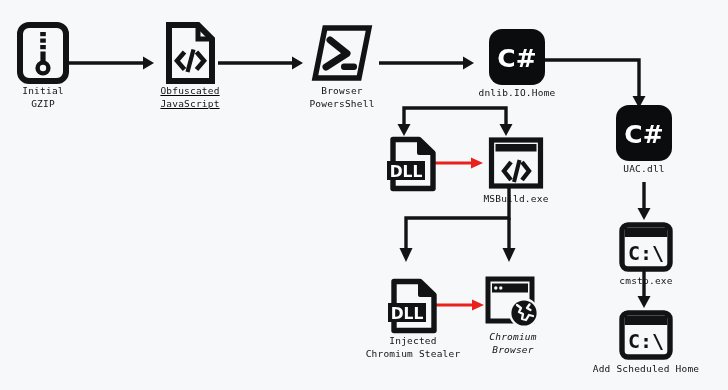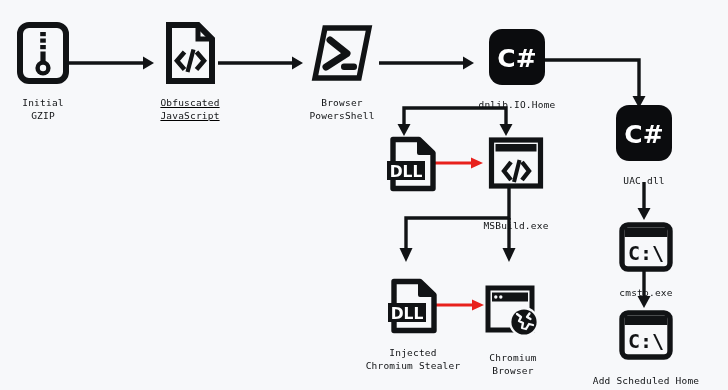--- a/index.html
+++ b/index.html
@@ -20,21 +20,21 @@
     display: flex;
     flex-direction: column;
     align-items: center;
   }
   .icon-wrap {
     display: flex;
     align-items: center;
     justify-content: center;
   }
   .label {
-    margin-top: 13px;
+    margin-top: 1px;
     font-size: 9.5px;
     line-height: 12.5px;
     color: #111315;
     text-align: center;
     white-space: pre;
     letter-spacing: 0.2px;
   }
   .edge {
     position: absolute;
     overflow: visible;
@@ -175,21 +175,21 @@
     <div class="icon-wrap">
       <svg width="56" height="56" viewBox="0 0 56 56">
         <path d="M9 3.5 H35 L49 17 V52.5 H9 Z" fill="none" stroke="#111315" stroke-width="5.4" stroke-linejoin="round"></path>
         <path d="M35 3.5 V17 H49" fill="#111315" stroke="#111315" stroke-width="4" stroke-linejoin="round"></path>
         <rect x="3" y="25" width="38" height="19" fill="#111315"></rect>
         <text x="22" y="40.5" font-family="DejaVu Sans, Liberation Sans, sans-serif" font-size="15.5" font-weight="bold" fill="#ffffff" text-anchor="middle">DLL</text>
       </svg>
     </div>
   </div>
 
-  <div class="node" style="left:472px; top:136px; width:88px;gap:15px;">
+  <div class="node" style="left:472px; top:136px; width:88px;">
     <div class="icon-wrap">
       <svg width="56" height="56" viewBox="0 0 56 56">
         <rect x="3.5" y="4" width="49" height="46" fill="none" stroke="#111315" stroke-width="5.2" stroke-linejoin="miter"></rect>
         <rect x="7.5" y="8" width="41" height="7.5" fill="#111315"></rect>
         <path d="M23 26 L16 35 L23 44" fill="none" stroke="#111315" stroke-width="4.4" stroke-linejoin="miter"></path>
         <path d="M34 26 L41 35 L34 44" fill="none" stroke="#111315" stroke-width="4.4" stroke-linejoin="miter"></path>
         <path d="M31.5 24 L26 46" stroke="#111315" stroke-width="4"></path>
       </svg>
     </div>
     <div class="label">MSBuild.exe</div>
@@ -201,21 +201,21 @@
         <path d="M9 3.5 H35 L49 17 V52.5 H9 Z" fill="none" stroke="#111315" stroke-width="5.4" stroke-linejoin="round"></path>
         <path d="M35 3.5 V17 H49" fill="#111315" stroke="#111315" stroke-width="4" stroke-linejoin="round"></path>
         <rect x="3" y="25" width="38" height="19" fill="#111315"></rect>
         <text x="22" y="40.5" font-family="DejaVu Sans, Liberation Sans, sans-serif" font-size="15.5" font-weight="bold" fill="#ffffff" text-anchor="middle">DLL</text>
       </svg>
     </div>
     <div class="label">Injected
 Chromium Stealer</div>
   </div>
 
-  <div class="node" style="left:470px; top:283px; width:86px;">
+  <div class="node" style="left:470px; top:274px; width:86px;font-style:italic;">
     <div class="icon-wrap">
       <svg width="58" height="56" viewBox="0 0 58 56">
         <rect x="4" y="5" width="44" height="42" fill="none" stroke="#111315" stroke-width="5"></rect>
         <rect x="8" y="9.5" width="36" height="9" fill="#111315"></rect>
         <circle cx="11.8" cy="14" r="1.7" fill="#f7f8fa"></circle>
         <circle cx="16.8" cy="14" r="1.7" fill="#f7f8fa"></circle>
         <circle cx="40" cy="39" r="15" fill="#f7f8fa"></circle>
         <circle cx="40" cy="39" r="12.6" fill="#111315"></circle>
         <path d="M33 31 l4 3 -2 4 4 2 -1 5 4 1 3 -5 4 1" fill="none" stroke="#f7f8fa" stroke-width="2.3" stroke-linejoin="round" stroke-linecap="round"></path>
         <path d="M45.5 30.5 l-2.5 3.5 3.5 2" fill="none" stroke="#f7f8fa" stroke-width="2.3" stroke-linejoin="round" stroke-linecap="round"></path>

